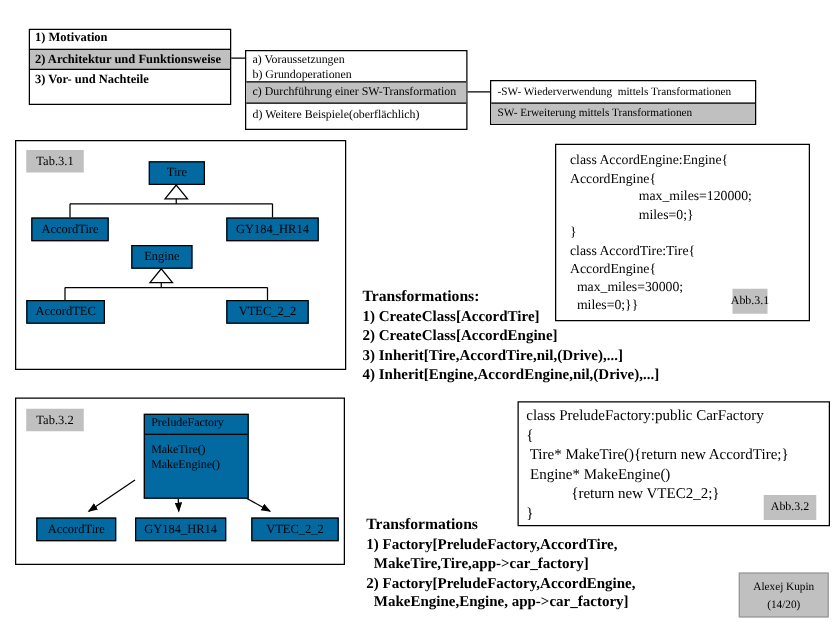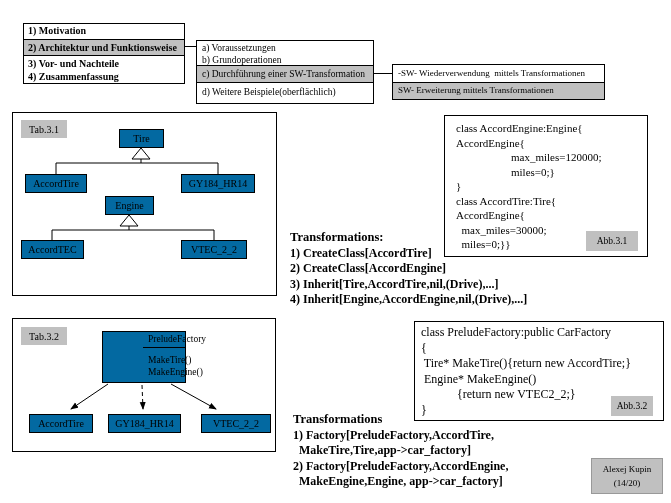--- a/index.html
+++ b/index.html
@@ -32,21 +32,20 @@
 </head>
 <body>
 
 <div class="slide">
 
   <div class="box" style="left:23px;top:23px;width:162px;height:61px;">
     <div class="mrow" style="height:15px;line-height:14px;">1) Motivation</div>
     <div class="mrow gray bt bb" style="height:17px;line-height:15px;">2) Architektur und Funktionsweise</div>
     <div class="mrow" style="height:26px;padding-top:1px;">
       <div style="line-height:13px;">3) Vor- und Nachteile</div>
-      <div style="line-height:13px;">4) Zusammenfassung</div>
     </div>
   </div>
 
   <div class="hline" style="left:185px;top:46px;width:11px;"></div>
 
   <div class="box" style="left:196px;top:40px;width:178px;height:64px;">
     <div class="srow" style="height:24px;padding-top:1px;">
       <div style="line-height:12px;font-family:Liberation Serif, serif;">a) Voraussetzungen</div>
       <div style="line-height:12px;">b) Grundoperationen</div>
     </div>
@@ -86,21 +85,21 @@
   <div class="codebox" style="left:444px;top:115px;width:204px;height:142px;padding:5px 0 0 11px;">
     <div class="codeline">class AccordEngine:Engine{</div>
     <div class="codeline">AccordEngine{</div>
     <div class="codeline">                    max_miles=120000;</div>
     <div class="codeline">                    miles=0;}</div>
     <div class="codeline">}</div>
     <div class="codeline">class AccordTire:Tire{</div>
     <div class="codeline">AccordEngine{</div>
     <div class="codeline">  max_miles=30000;</div>
     <div class="codeline">  miles=0;}}</div>
-    <div class="taglabel" style="left:141px;top:115px;width:52px;height:20px;font-size:9.5px;text-align:right;">Abb.3.1</div>
+    <div class="taglabel" style="left:141px;top:115px;width:28px;height:20px;font-size:9.5px;text-align:right;">Abb.3.1</div>
   </div>
 
   <div class="tblock" style="left:290px;top:229px;width:330px;">
     <div class="ttitle">Transformations:</div>
     <div class="tline">1) CreateClass[AccordTire]</div>
     <div class="tline">2) CreateClass[AccordEngine]</div>
     <div class="tline">3) Inherit[Tire,AccordTire,nil,(Drive),...]</div>
     <div class="tline">4) Inherit[Engine,AccordEngine,nil,(Drive),...]</div>
   </div>
 
@@ -109,21 +108,21 @@
       <defs>
         <marker id="arrowhead" markerWidth="9" markerHeight="8" refX="7" refY="3" orient="auto">
           <path d="M0,0 L8,3 L0,6 z" fill="#000"></path>
         </marker>
       </defs>
       <line x1="95" y1="65" x2="58" y2="90" stroke="#000" stroke-width="1" marker-end="url(#arrowhead)"></line>
       <line x1="129" y1="66" x2="130" y2="90" stroke="#000" stroke-width="1" stroke-dasharray="4,3" marker-end="url(#arrowhead)"></line>
       <line x1="158" y1="65" x2="203" y2="90" stroke="#000" stroke-width="1" marker-end="url(#arrowhead)"></line>
     </svg>
     <div class="taglabel" style="left:8px;top:8px;width:46px;height:18px;">Tab.3.2</div>
-    <div class="node" style="left:89px;top:12px;width:84px;height:52px;display:block;padding-left:40px;">
+    <div class="node" style="left:102px;top:12px;width:84px;height:68px;display:block;">
       <div style="height:15px;line-height:14px;border-bottom:1px solid #000;padding-left:5px;font-size:9.5px;">PreludeFactory</div>
       <div style="padding:6px 0 0 5px;font-size:9.5px;">
         <div style="line-height:12px;">MakeTire()</div>
         <div style="line-height:12px;">MakeEngine()</div>
       </div>
     </div>
     <div class="node" style="left:16px;top:95px;width:64px;height:19px;">AccordTire</div>
     <div class="node" style="left:95px;top:95px;width:73px;height:19px;">GY184_HR14</div>
     <div class="node" style="left:188px;top:95px;width:70px;height:19px;">VTEC_2_2</div>
   </div>

